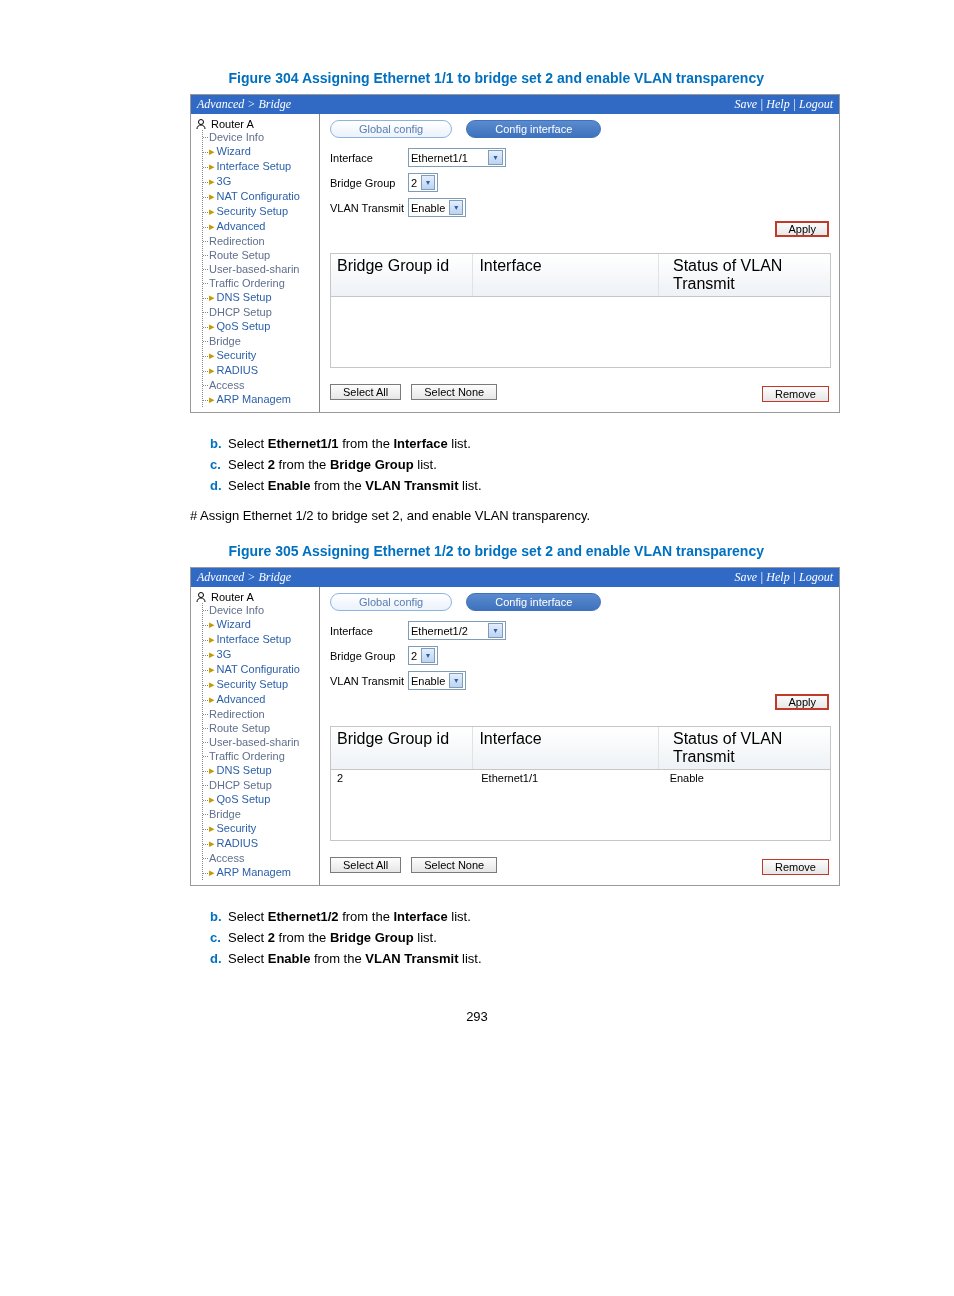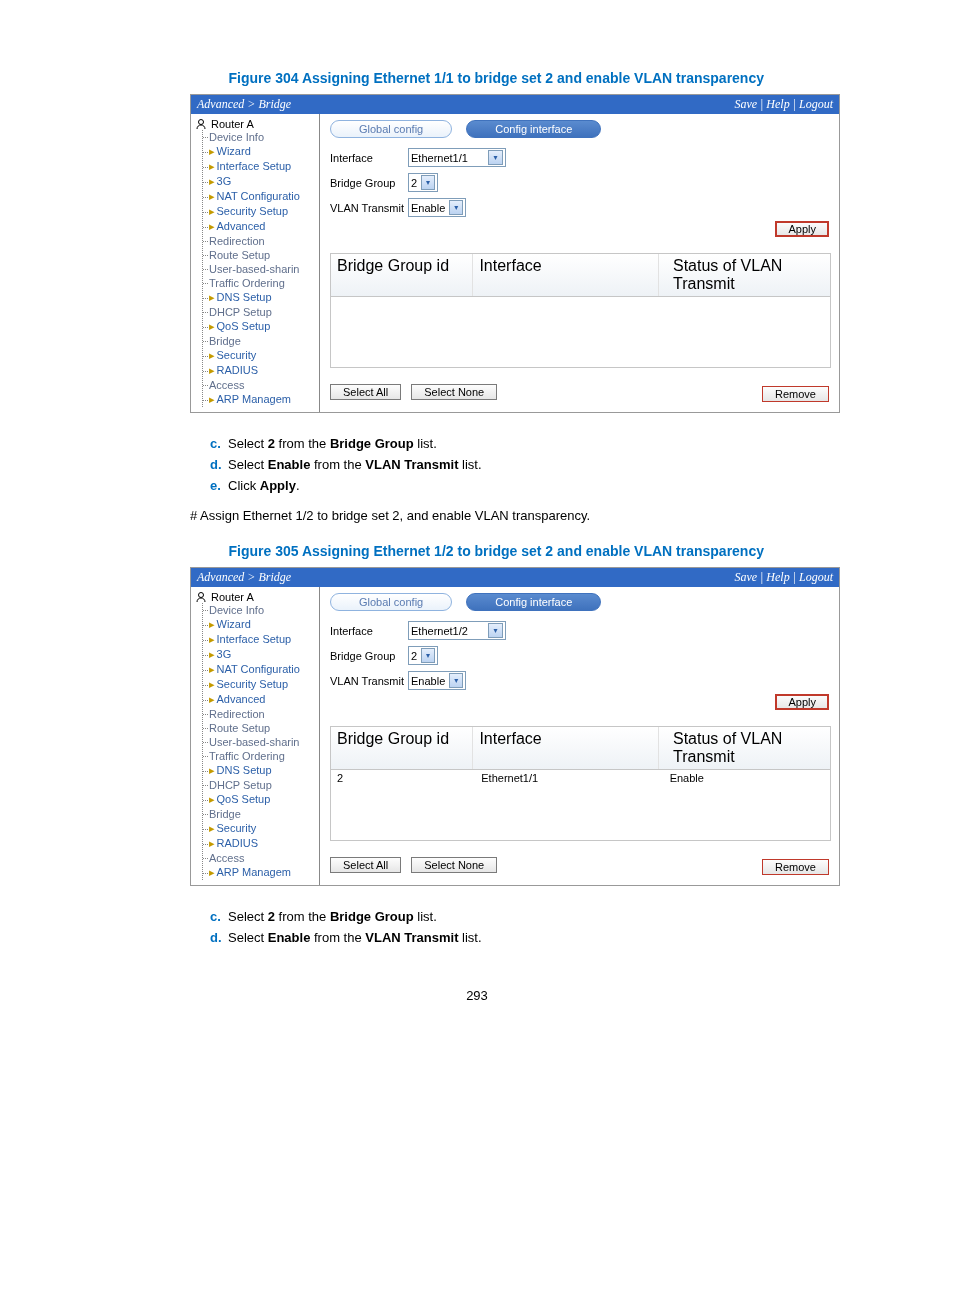--- a/index.html
+++ b/index.html
@@ -237,23 +237,23 @@
         <span class="btn">Select None</span>
       </div>
       <div class="remove-row">
         <span class="btn remove">Remove</span>
       </div>
     </div>
   </div>
 </div>
 
 <ul class="step-list">
+  <li><span class="letter lb">b.</span><span>Select </span><span class="strong">Ethernet1/1</span><span> from the </span><span class="strong">Interface</span><span> list.</span></li>
   <li><span class="letter lc">c.</span><span>Select </span><span class="strong">2</span><span> from the </span><span class="strong">Bridge Group</span><span> list.</span></li>
   <li><span class="letter ld">d.</span><span>Select </span><span class="strong">Enable</span><span> from the </span><span class="strong">VLAN Transmit</span><span> list.</span></li>
-  <li><span class="letter le">e.</span><span>Click </span><span class="strong">Apply</span><span>.</span></li>
 </ul>
 
 <div style="margin-bottom:10px;"># Assign Ethernet 1/2 to bridge set 2, and enable VLAN transparency.</div>
 
 <div class="figure-title">Figure 305 Assigning Ethernet 1/2 to bridge set 2 and enable VLAN transparency</div>
 
 <div class="screenshot">
   <div class="header-bar">
     <span>Advanced &gt; Bridge</span>
     <span>Save | Help | Logout</span>
@@ -337,17 +337,18 @@
         <span class="btn">Select None</span>
       </div>
       <div class="remove-row">
         <span class="btn remove">Remove</span>
       </div>
     </div>
   </div>
 </div>
 
 <ul class="step-list">
+  <li><span class="letter lb">b.</span><span>Select </span><span class="strong">Ethernet1/2</span><span> from the </span><span class="strong">Interface</span><span> list.</span></li>
   <li><span class="letter lc">c.</span><span>Select </span><span class="strong">2</span><span> from the </span><span class="strong">Bridge Group</span><span> list.</span></li>
   <li><span class="letter ld">d.</span><span>Select </span><span class="strong">Enable</span><span> from the </span><span class="strong">VLAN Transmit</span><span> list.</span></li>
 </ul>
 
 <div class="page-num">293</div>
 
 </body></html>

